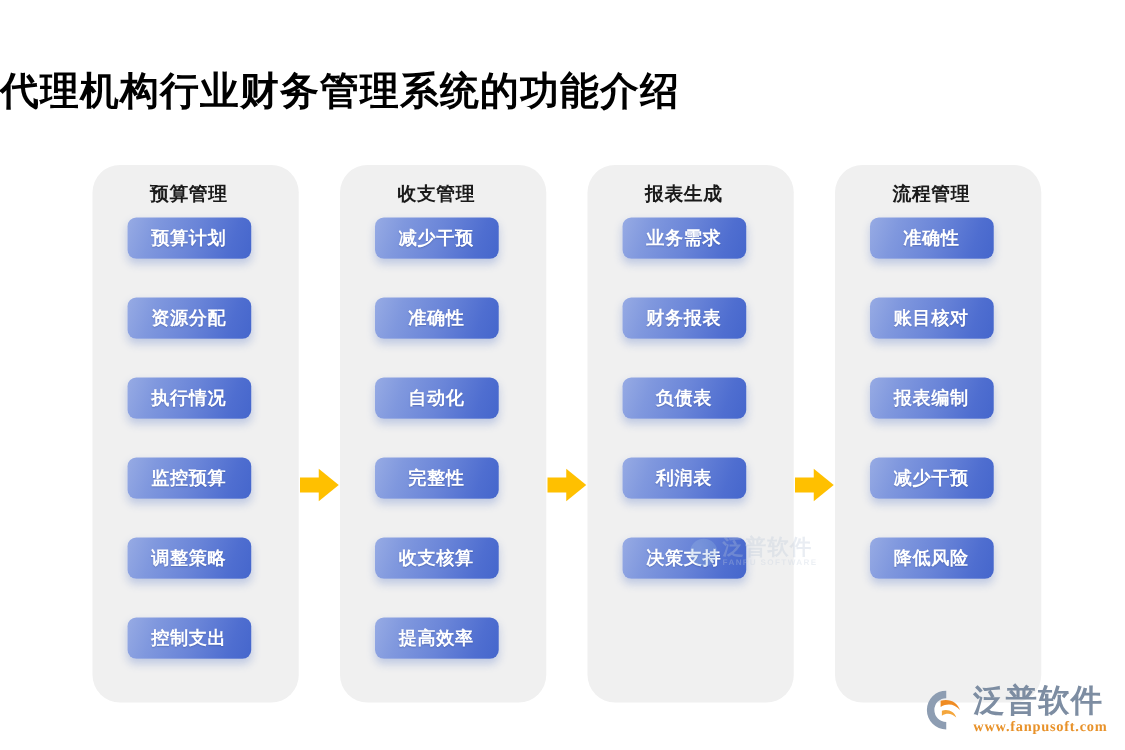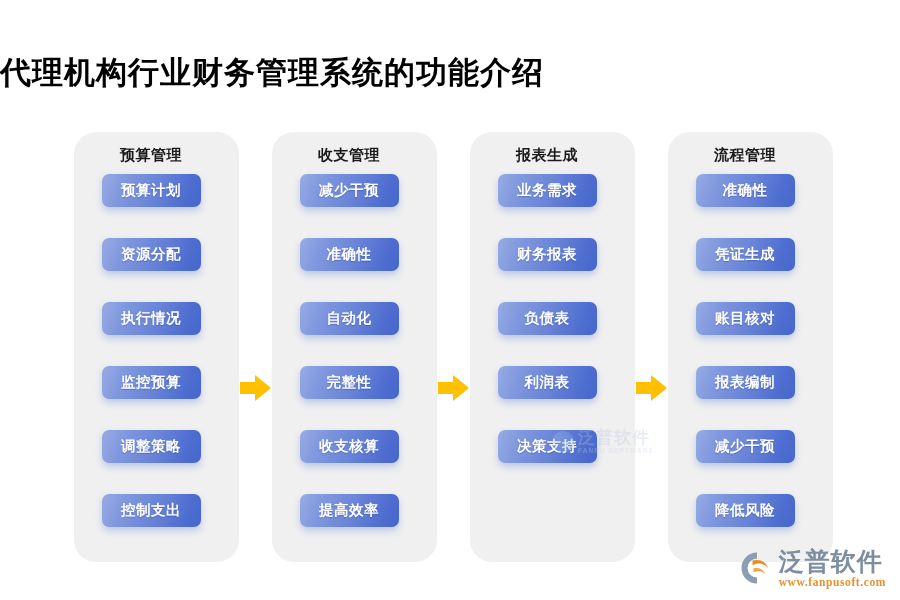--- a/index.html
+++ b/index.html
@@ -268,21 +268,20 @@
       <div class="arrow-gap">
         <div class="arrow">
           <div class="shaft"></div>
           <div class="head"></div>
         </div>
       </div>
       <div class="column-card">
         <div class="column-header">流程管理</div>
         <div class="node-list">
           <div class="node">准确性</div>
-          <div class="node">凭证生成</div>
           <div class="node">账目核对</div>
           <div class="node">报表编制</div>
           <div class="node">减少干预</div>
           <div class="node">降低风险</div>
         </div>
       </div>
     </div>
 
   <div class="watermark-center">
     <div class="wm-mark"></div>

